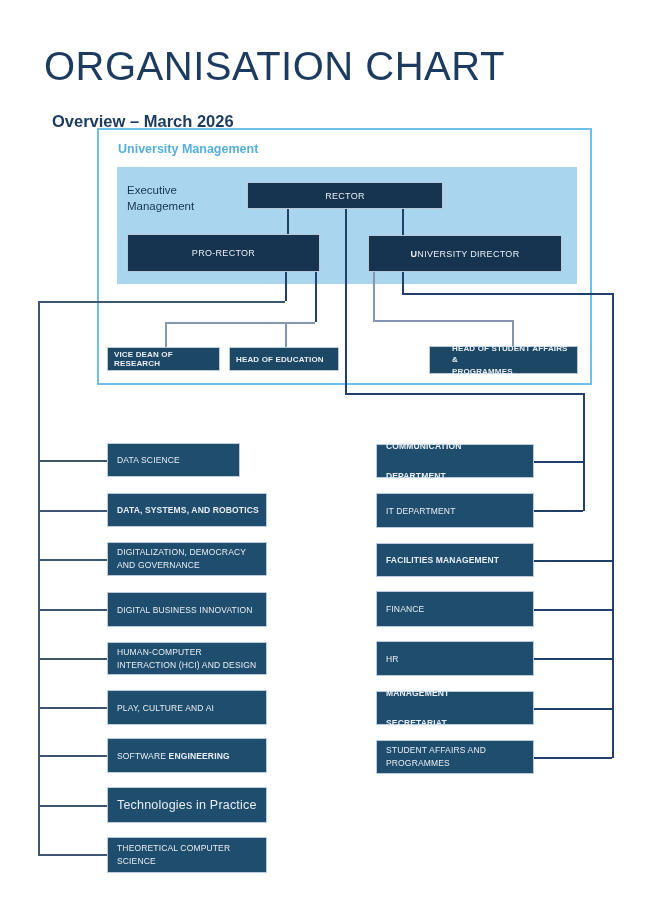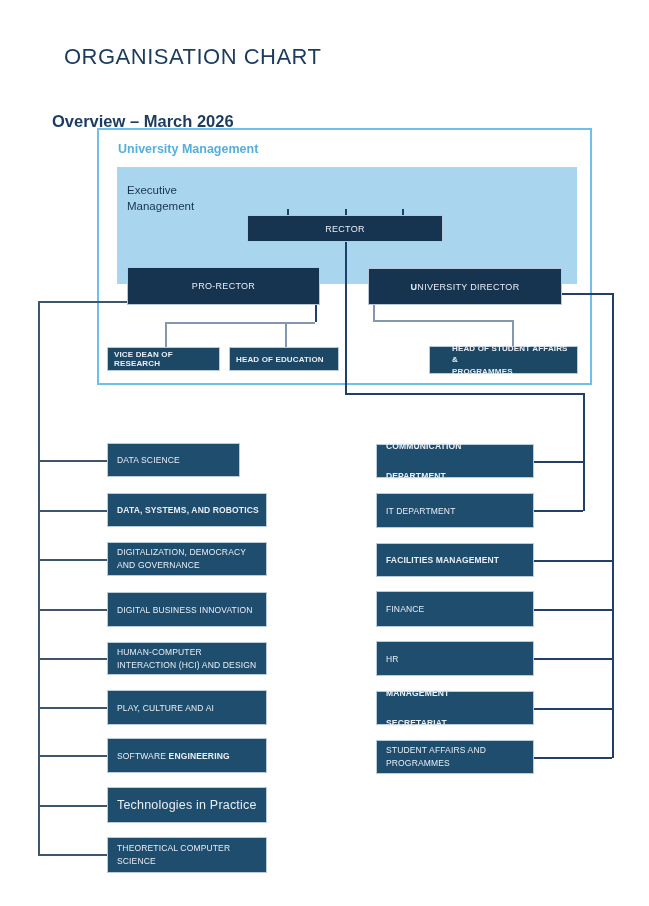--- a/index.html
+++ b/index.html
@@ -5,21 +5,21 @@
   :root{
     --box-dept:#1F4D6E; --box-mid:#1C4765; --box-exec:#163450;
     --um-fill:#A9D6EE; --um-border:#6FC0E9; --um-label:#55AFDD;
     --title:#1C3B5E; --line-navy:#20406A; --line-steel:#3D566E; --line-light:#8496B0;
   }
   html,body{margin:0;padding:0;background:#fff;}
   body{font-family:"Liberation Sans", sans-serif;}
   #canvas{position:relative;width:649px;height:906px;background:#fff;overflow:hidden;}
 
   
-  .title{position:absolute;left:64px;top:44px;font-size:22px;font-weight:400;letter-spacing:.5px;color:var(--title);white-space:nowrap;}
+  .title{position:absolute;left:44px;top:44px;font-size:40px;font-weight:400;letter-spacing:.5px;color:var(--title);white-space:nowrap;}
   .subtitle{position:absolute;left:52px;top:80px;font-size:16.5px;font-weight:700;color:var(--title);white-space:nowrap;margin-top:32px;}
 
   
   .um-frame{position:absolute;left:97px;top:128px;width:495px;height:257px;border:2px solid var(--um-border);box-sizing:border-box;z-index:0;}
   .um-label{position:absolute;left:118px;top:142px;font-size:12.5px;font-weight:700;color:var(--um-label);z-index:3;}
   .um-inner{position:absolute;left:117px;top:167px;width:460px;height:117px;background:var(--um-fill);z-index:0;}
   .exec-label{position:absolute;left:127px;top:182px;font-size:11.5px;font-weight:400;line-height:1.4;color:var(--box-exec);z-index:3;}
   .exec-label .ln{display:block;}
 
   
@@ -34,21 +34,21 @@
        font-size:8.5px;letter-spacing:.15px;padding:0 4px 0 9px;z-index:2;}
   .box .ln{display:block;line-height:1.5;}
   .box.two{flex-direction:column;align-items:flex-start;justify-content:center;}
   .box.bold{font-weight:700;gap:17px;}
   .box.tcase{font-size:12.5px;letter-spacing:.2px;}
   .b{font-weight:700;}
 
   .mid{background:var(--box-mid);font-size:8px;font-weight:700;padding:0 3px 0 6px;}
   .mid .ln{line-height:1.45;margin-left:16px;}
 
-  .exec{background:var(--box-exec);justify-content:center;text-align:center;font-size:9px;letter-spacing:.3px;padding:0;margin-top:33px;}
+  .exec{background:var(--box-exec);justify-content:center;text-align:center;font-size:9px;letter-spacing:.3px;padding:0;}
   .flb{display:block;}
   .flb::first-letter{font-weight:700;}
 </style>
 </head>
 <body>
 
 <div id="canvas">
 
   <div class="title">ORGANISATION CHART</div>
   <div class="subtitle">Overview – March 2026</div>

